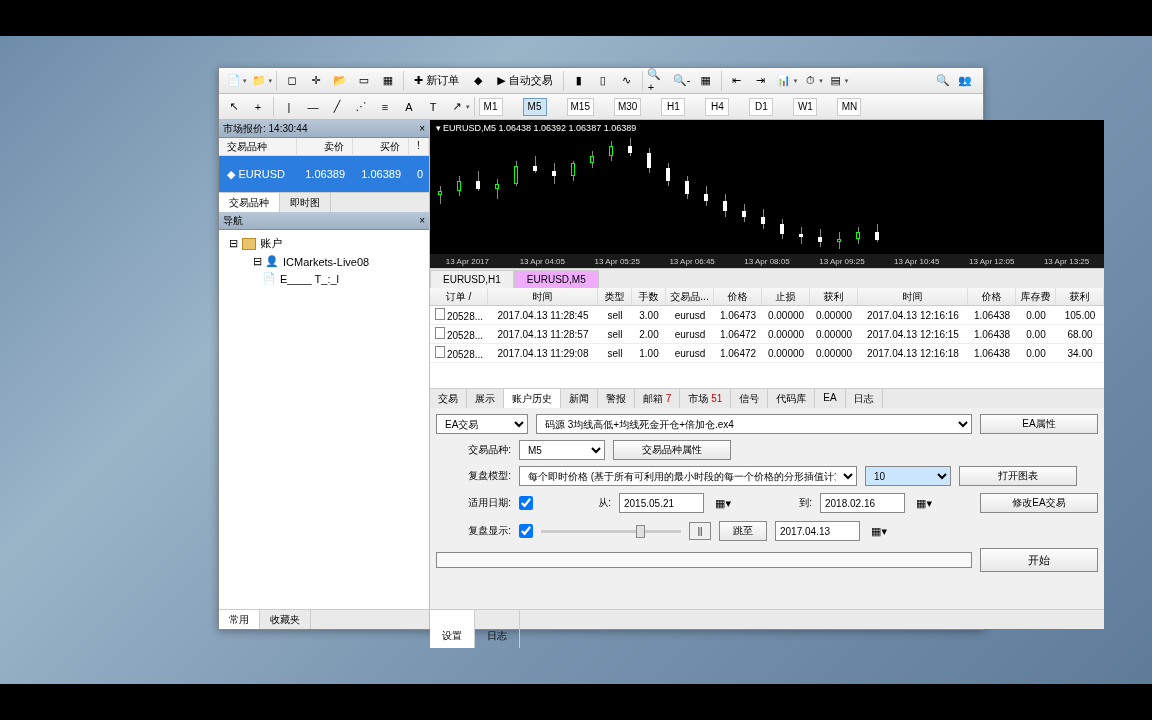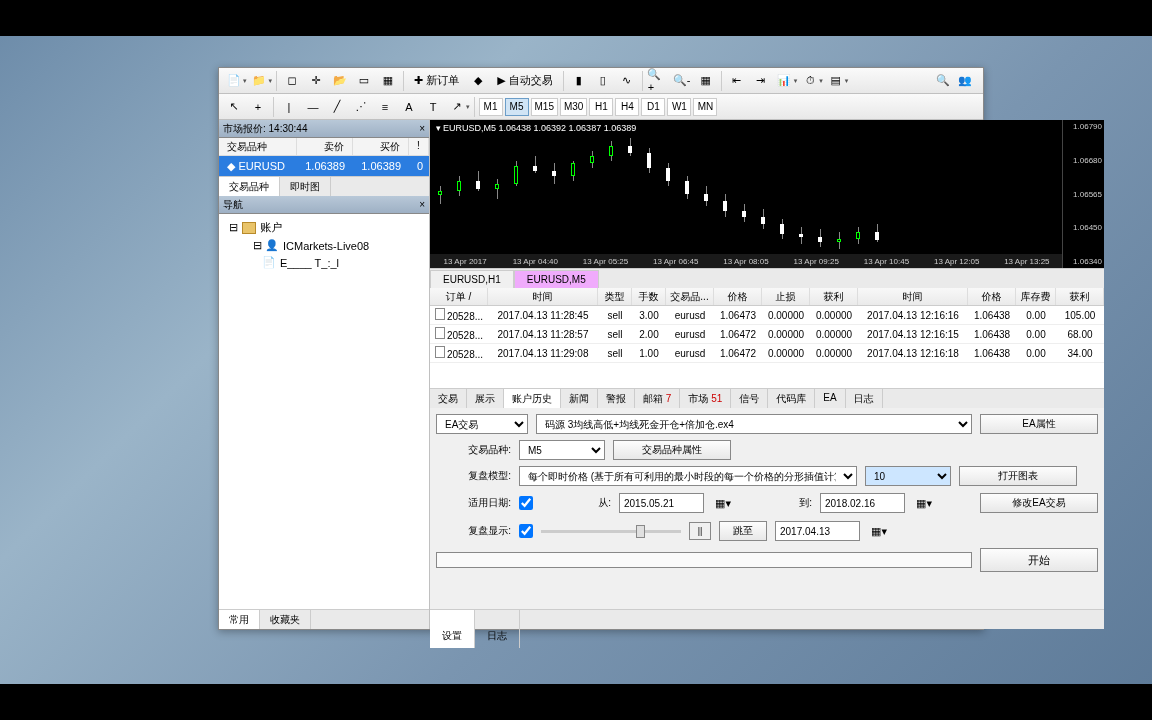--- a/index.html
+++ b/index.html
@@ -13,21 +13,21 @@
 .sep { width: 1px; height: 20px; background: #ccc; margin: 0 2px; }
 .txtbtn { height: 22px; padding: 0 6px; font-size: 11px; display: flex; align-items: center; cursor: pointer; gap: 3px; }
 .tfbtn { min-width: 24px; height: 18px; font-size: 10px; border: 1px solid #ccc; background: #fff; display: flex; align-items: center; justify-content: center; cursor: pointer; padding: 0 3px; }
 .tfbtn.active { background: #d0e4f5; border-color: #6b9dc8; }
 .content { display: flex; height: calc(100% - 52px); }
 .left-col { width: 225px; display: flex; flex-direction: column; border-right: 1px solid #c0c0c0; }
 .panel-hdr { height: 18px; background: linear-gradient(#b8c8d8,#9eb0c4); font-size: 10px; padding: 2px 4px; display: flex; align-items: center; justify-content: space-between; border-bottom: 1px solid #888; }
 .close-x { cursor: pointer; font-size: 10px; }
 .mkt-hdr { display: flex; height: 18px; font-size: 10px; background: #f4f4f4; border-bottom: 1px solid #ddd; }
 .mkt-col { padding: 2px 8px; border-right: 1px solid #ddd; }
-.mkt-row { display: flex; height: 20px; font-size: 11px; align-items: center; }
+.mkt-row { display: flex; height: 36px; font-size: 11px; align-items: center; }
 .mkt-row.selected { background: #2b7de0; color: #fff; }
 .mkt-cell { padding: 0 8px; }
 .tabs { display: flex; height: 20px; background: #eaeaea; border-top: 1px solid #ccc; font-size: 10px; }
 .tab { padding: 3px 10px; border-right: 1px solid #ccc; cursor: pointer; }
 .tab.active { background: #fff; }
 .tree { padding: 4px 6px; font-size: 11px; flex: 1; background: #fff; }
 .tree-item { padding: 2px 0 2px 16px; display: flex; align-items: center; gap: 4px; }
 .tree-item.lvl1 { padding-left: 4px; }
 .tree-item.lvl2 { padding-left: 28px; }
 .folder-icon { width: 14px; height: 12px; background: #e9c46a; border: 1px solid #b88a2a; }
@@ -127,21 +127,21 @@
     <span class="tbtn">|</span>
     <span class="tbtn">—</span>
     <span class="tbtn">╱</span>
     <span class="tbtn">⋰</span>
     <span class="tbtn">≡</span>
     <span class="tbtn">A</span>
     <span class="tbtn">T</span>
     <span class="tbtn">↗</span>
       <span class="dropdown-arrow">▾</span>
     <span class="sep"></span>
-    <div id="tf-container" style="display:flex;gap:2px;">
+    <div id="tf-container" style="display:flex;gap:20px;">
         <div class="tfbtn">M1</div>
         <div class="tfbtn active">M5</div>
         <div class="tfbtn">M15</div>
         <div class="tfbtn">M30</div>
         <div class="tfbtn">H1</div>
         <div class="tfbtn">H4</div>
         <div class="tfbtn">D1</div>
         <div class="tfbtn">W1</div>
         <div class="tfbtn">MN</div>
       </div>
@@ -282,37 +282,30 @@
                 <div class="wick" style="bottom:7.600000000004501px;height:17.733333333330705px"></div>
                 <div class="body" style="bottom:12.666666666670418px;height:7.599999999998873px"></div>
               </div>
               <div class="cdl dn" style="left: 445px;">
                 <div class="wick" style="bottom:10.133333333337458px;height:17.73333333333071px"></div>
                 <div class="body" style="bottom:12.413333333335434px;height:7.8533333333338575px"></div>
               </div>
             </div>
           <div class="chart-xaxis" id="xaxis">
               <div class="xlbl">13 Apr 2017</div>
-              <div class="xlbl">13 Apr 04:40</div>
+              <div class="xlbl">13 Apr 04:05</div>
               <div class="xlbl">13 Apr 05:25</div>
               <div class="xlbl">13 Apr 06:45</div>
               <div class="xlbl">13 Apr 08:05</div>
               <div class="xlbl">13 Apr 09:25</div>
               <div class="xlbl">13 Apr 10:45</div>
               <div class="xlbl">13 Apr 12:05</div>
               <div class="xlbl">13 Apr 13:25</div>
             </div>
         </div>
-        <div class="chart-yaxis" id="yaxis">
-            <div class="ylbl">1.06790</div>
-            <div class="ylbl">1.06680</div>
-            <div class="ylbl">1.06565</div>
-            <div class="ylbl">1.06450</div>
-            <div class="ylbl">1.06340</div>
-          </div>
       </div>
       <div class="chart-tabs">
         <div class="ctab">EURUSD,H1</div>
         <div class="ctab active">EURUSD,M5</div>
       </div>
 
       <div class="grid-area">
         <div class="grid-hdr" id="grid-hdr">
             <div class="gcol" style="width: 58px;">订单 /</div>
             <div class="gcol" style="width: 110px;">时间</div>

